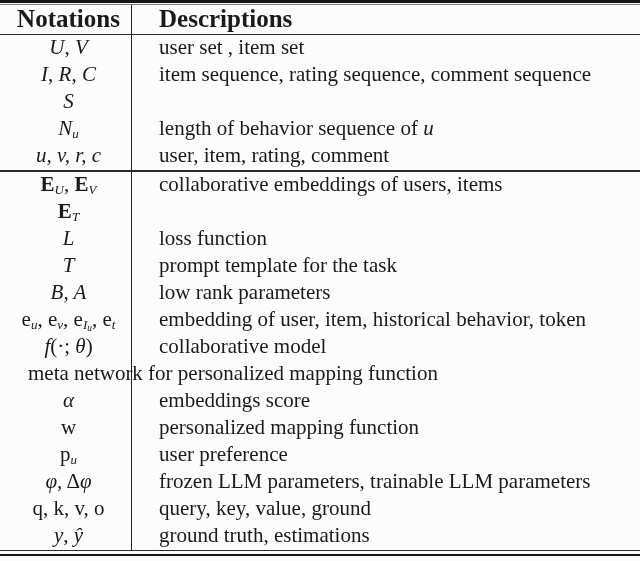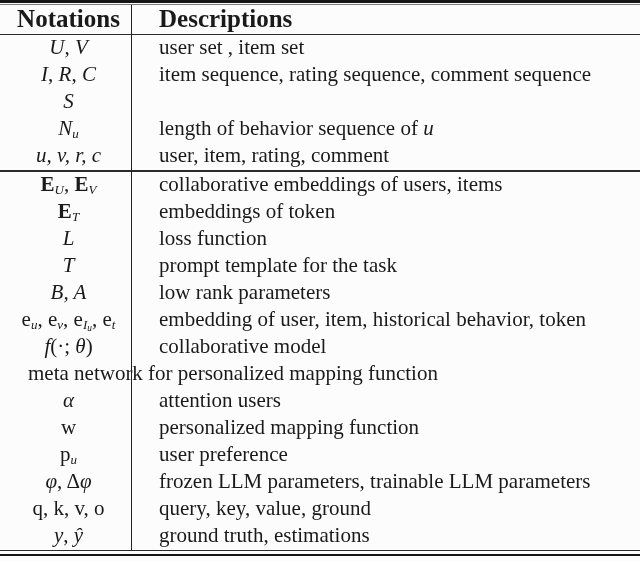--- a/index.html
+++ b/index.html
@@ -72,21 +72,20 @@
 
   <div class="rule mid"></div>
 
   <div class="section" id="sec1">
       <div class="row">
         <div class="cell not"><span class="bf">E</span><span class="cal s1">U</span><span class="rm">, </span><span class="bf">E</span><span class="cal s1">V</span></div>
         <div class="cell desc"><span class="rm">collaborative embeddings of users, items</span></div>
       </div>
       <div class="row">
         <div class="cell not"><span class="bf">E</span><span class="cal s1">T</span></div>
-        <div class="cell desc"><span class="rm">embeddings of token</span></div>
       </div>
       <div class="row">
         <div class="cell not"><span class="cal">L</span></div>
         <div class="cell desc"><span class="rm">loss function</span></div>
       </div>
       <div class="row">
         <div class="cell not"><span class="cal">T</span></div>
         <div class="cell desc"><span class="rm">prompt template for the task</span></div>
       </div>
       <div class="row">
@@ -99,21 +98,21 @@
       </div>
       <div class="row">
         <div class="cell not"><span class="it">f</span><span class="rm">(·; </span><span class="it">θ</span><span class="rm">)</span></div>
         <div class="cell desc"><span class="rm">collaborative model</span></div>
       </div>
       <div class="row">
         <div class="cell desc"><span class="rm">meta network for personalized mapping function</span></div>
       </div>
       <div class="row">
         <div class="cell not"><span class="it">α</span></div>
-        <div class="cell desc"><span class="rm">attention users</span></div>
+        <div class="cell desc"><span class="rm">embeddings score</span></div>
       </div>
       <div class="row">
         <div class="cell not"><span class="rm">w</span></div>
         <div class="cell desc"><span class="rm">personalized mapping function</span></div>
       </div>
       <div class="row">
         <div class="cell not"><span class="rm">p</span><span class="it s1">u</span></div>
         <div class="cell desc"><span class="rm">user preference</span></div>
       </div>
       <div class="row">

